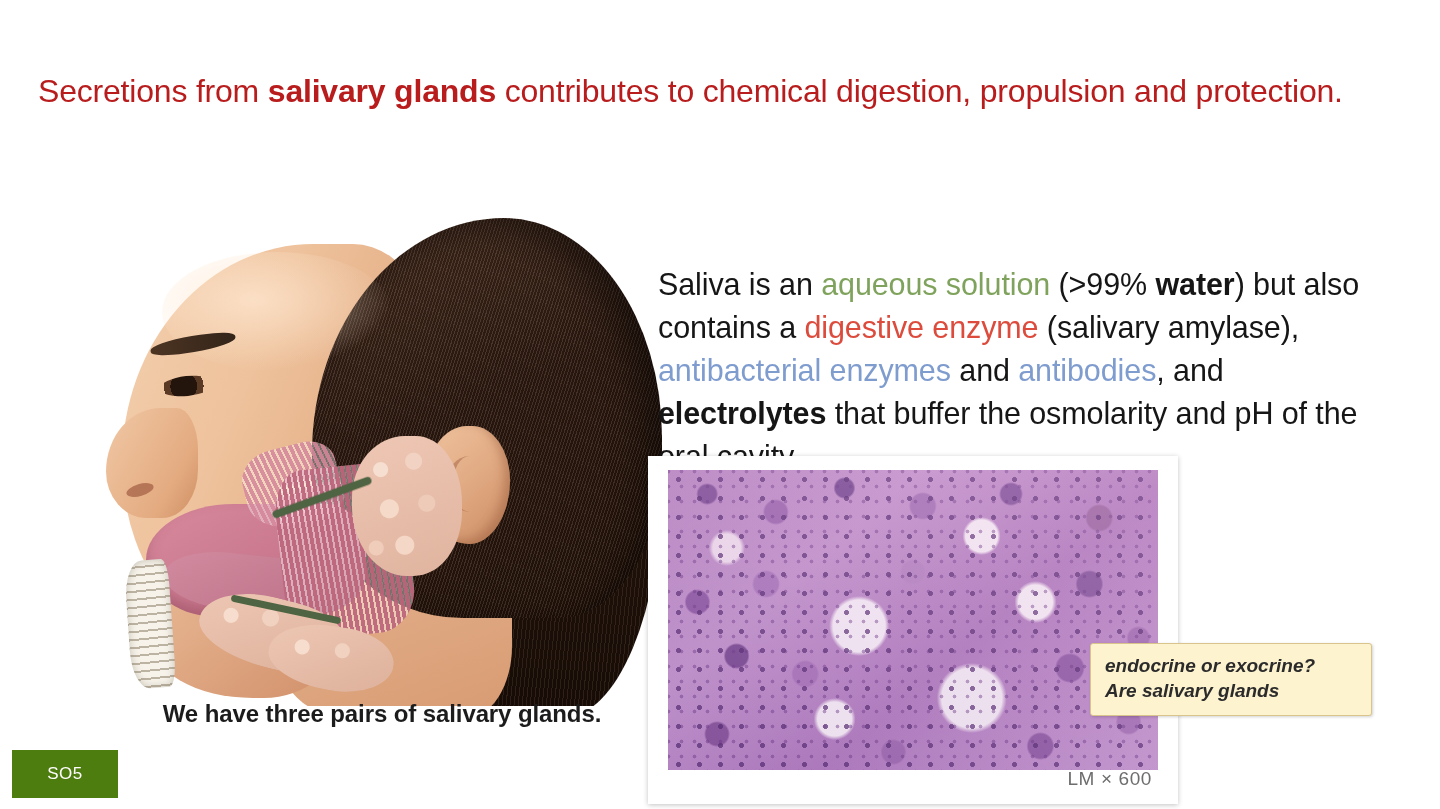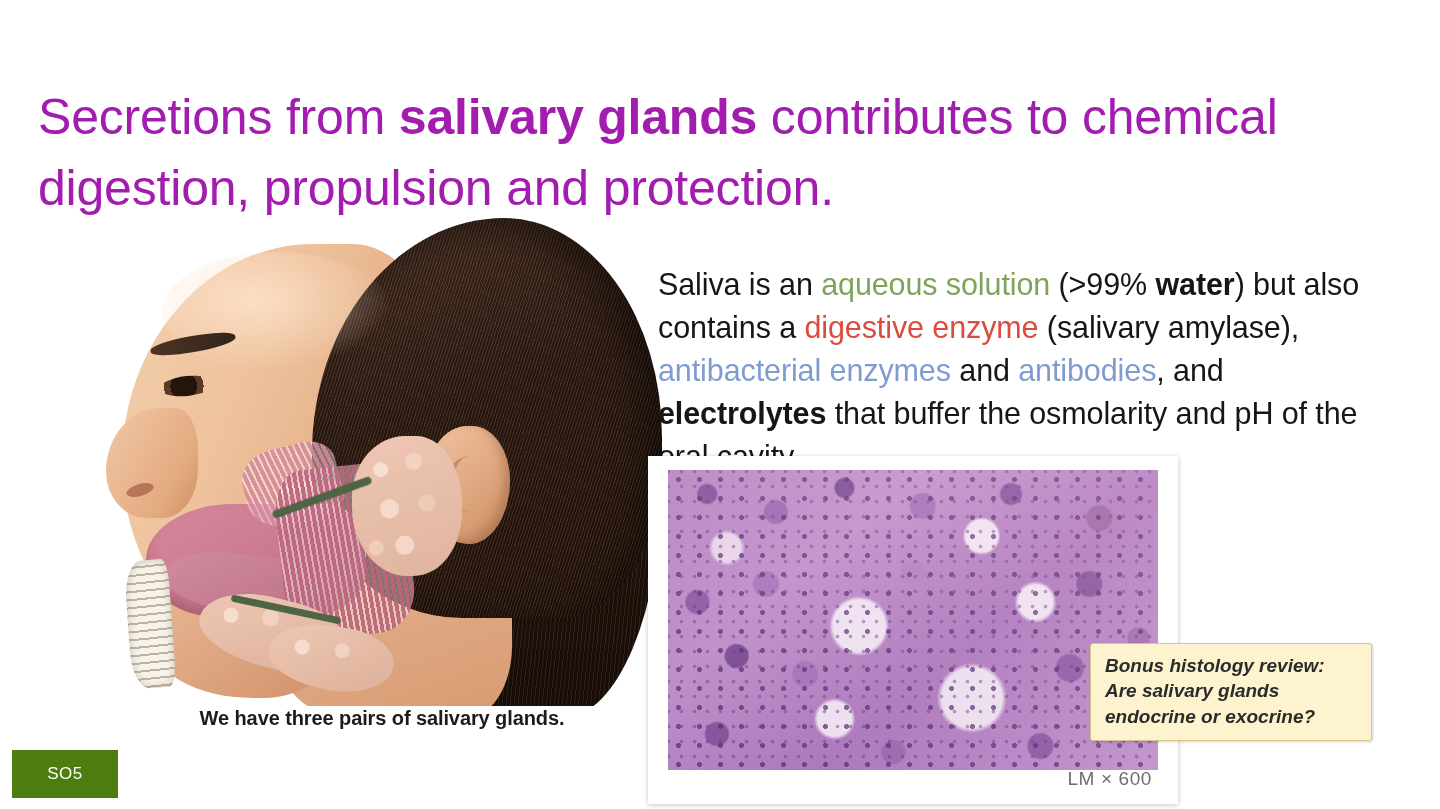--- a/index.html
+++ b/index.html
@@ -15,25 +15,25 @@
     font-family: "Liberation Sans", sans-serif;
     color: #1a1a1a;
   }
 
   
   #slide-title {
     position: absolute;
     left: 38px;
     top: 48px;
     width: 1370px;
-    font-size: 50px;
+    font-size: 32px;
     line-height: 1.42;
     font-weight: 400;
     letter-spacing: -0.2px;
-    color: #a21caf;
+    color: #b91c1c;
   }
   #slide-title .t-strong { font-weight: 700; }
 
   
   #anatomy-figure {
     position: absolute;
     left: 62px;
     top: 192px;
     width: 560px;
     height: 498px;
@@ -251,25 +251,24 @@
   }
 
   #anatomy-caption {
     position: absolute;
     left: 0;
     top: 492px;
     width: 560px;
     text-align: center;
   }
   #anatomy-caption .cap-main {
-    font-size: 20px;
+    font-size: 24px;
     font-weight: 700;
     color: #1c1c1c;
     letter-spacing: -0.1px;
-    margin-top: 7px;
   }
   #anatomy-caption .cap-sub {
     font-size: 14.5px;
     font-style: italic;
     font-weight: 700;
     color: #2a2a2a;
     margin-top: 3px;
   }
 
   
@@ -433,20 +432,19 @@
 
 <figure id="histology-figure">
   <div id="histology-image">
     <div class="speckle"></div>
     <div class="tint"></div>
   </div>
   <figcaption id="histology-scalebar">LM × 600</figcaption>
 </figure>
 
 <aside id="bonus-callout">
-  <div>Bonus histology review:</div>
+  <div>endocrine or exocrine?</div>
   <div>Are salivary glands</div>
-  <div>endocrine or exocrine?</div>
 </aside>
 
 <div id="objective-badge">
   <span>SO5</span>
 </div>
 
 </body></html>

